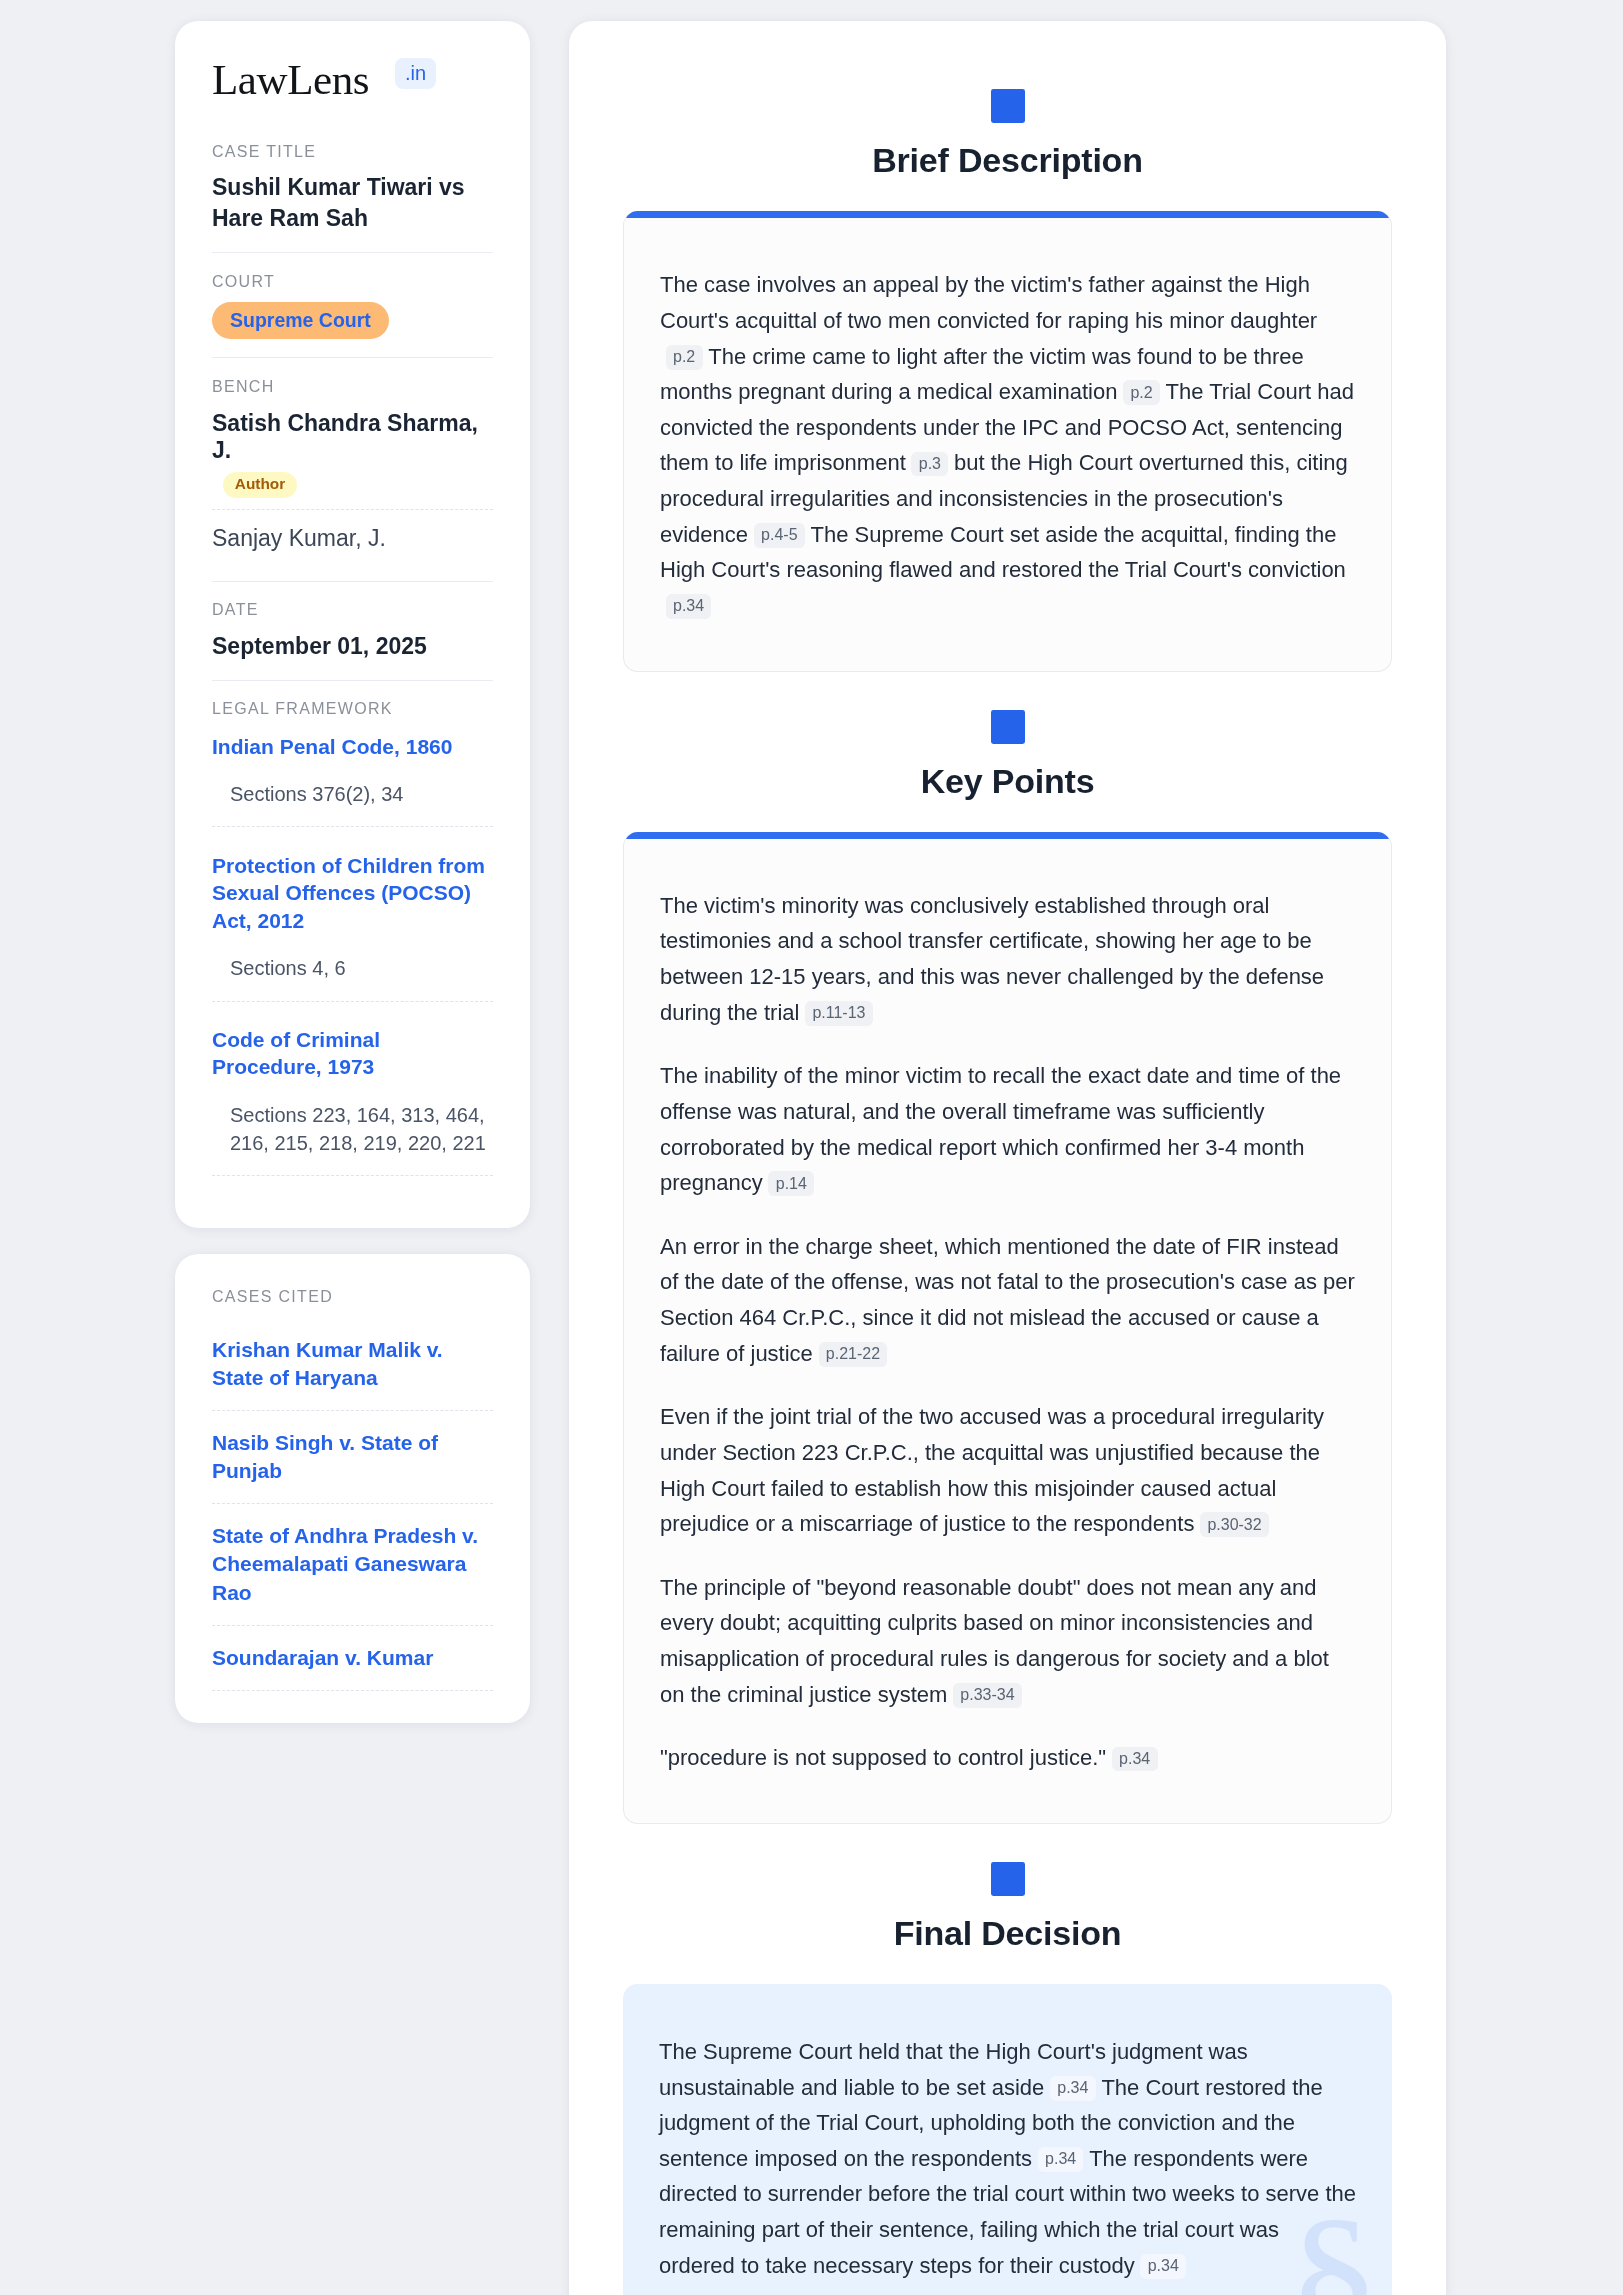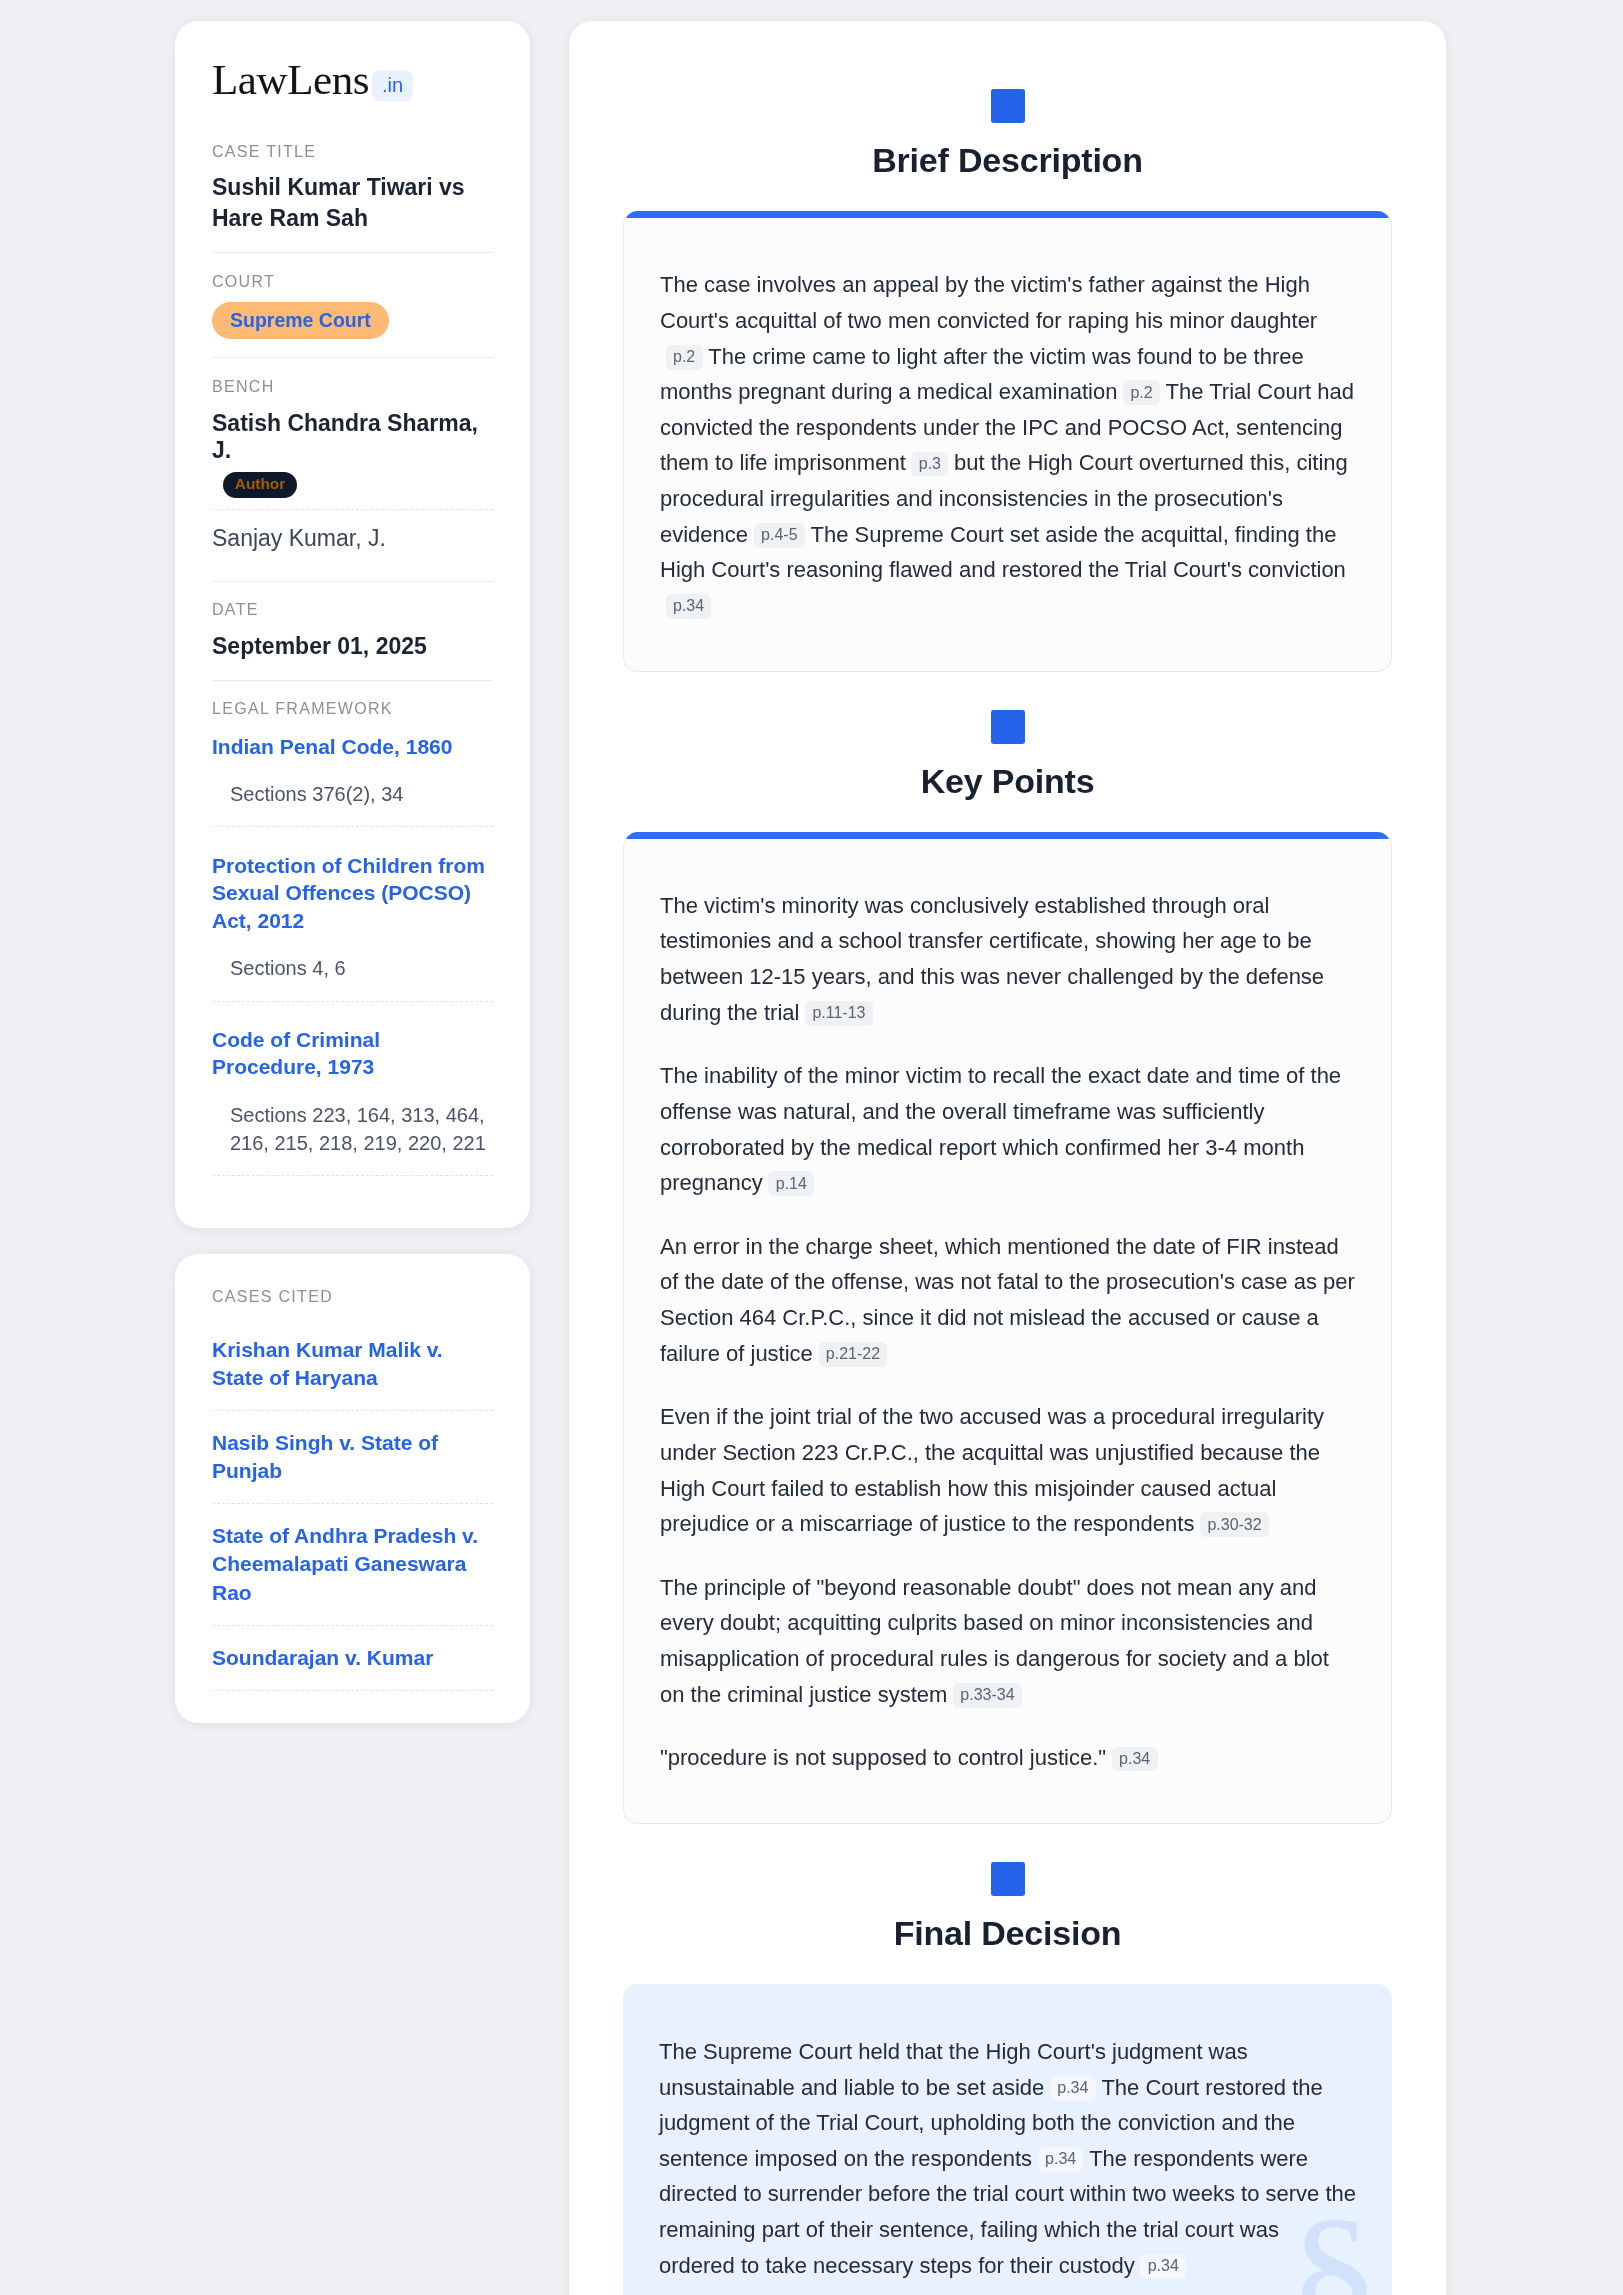--- a/index.html
+++ b/index.html
@@ -33,22 +33,22 @@
   .card {
     background: #ffffff;
     border-radius: 23px;
     box-shadow: 0 1.6px 11.4px rgba(20,30,60,.07), 0 0 0.8px rgba(20,30,60,.06);
   }
 
   .info-card { padding: 37px 37px 34px 37px; }
 
   .brand {
     display: flex;
-    align-items: flex-end;
-    gap: 3px;
+    align-items: flex-start;
+    gap: 26px;
     margin-bottom: 42px;
   }
   .brand-name {
     font-family: "Liberation Serif", serif;
     font-size: 43px;
     letter-spacing: -0.4px;
     color: #111418;
     line-height: 1;
   }
   .brand-tld {
@@ -94,21 +94,21 @@
   .bench-row + .bench-row {
     border-top: 1.2px dashed #dfe3ea;
     padding-top: 14.6px;
   }
   .bench-name { font-size: 23px; font-weight: bold; color: #1b2433; }
   .bench-name.secondary { font-weight: normal; color: #3c4658; }
   .badge-author {
     display: inline-block;
     margin-top: 7.3px;
     margin-left: 11.4px;
-    background: #0f172a;
+    background: #fef9c3;
     color: #a15c07;
     font-size: 15.4px;
     font-weight: bold;
     border-radius: 811px;
     padding: 4px 11.4px 4.9px 11.4px;
     line-height: 1.1;
   }
 
   .law-block { padding-top: 3.2px; }
   .law-title {

